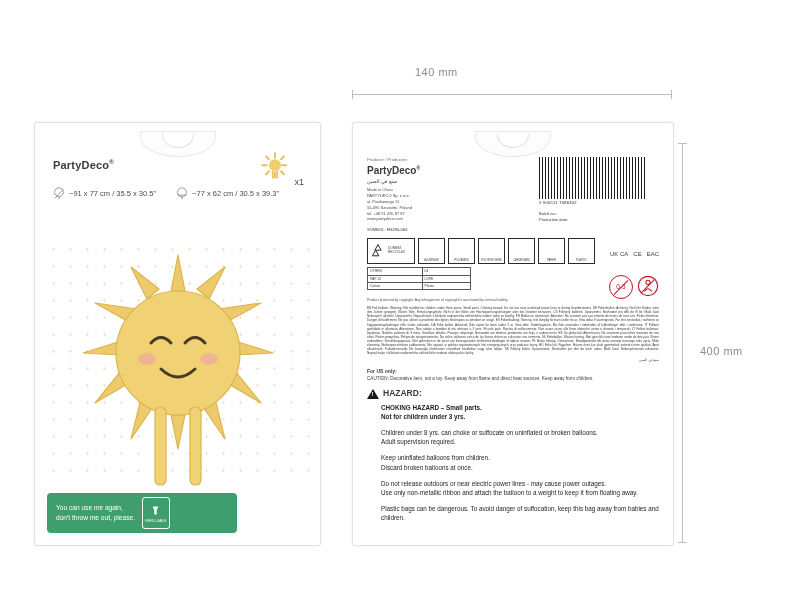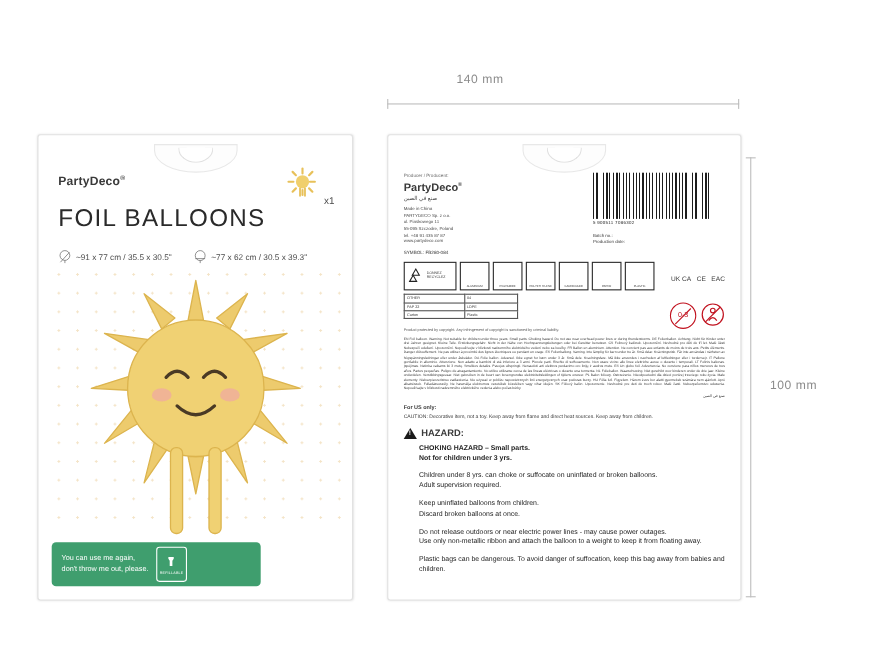--- a/index.html
+++ b/index.html
@@ -365,30 +365,29 @@
     color: #1d1d1d;
   }
   .warn-body p { margin: 0 0 7px 0; }
   .warn-body .lead { font-weight: bold; }
 </style>
 </head>
 <body>
 
 <div class="dim-label dim-width-label">140 mm</div>
 <div class="dim-line-h"></div>
-<div class="dim-label dim-height-label">100 mm</div>
+<div class="dim-label dim-height-label">400 mm</div>
 <div class="dim-line-v"></div>
 
 <div class="pack pack-front">
   <div class="hanger"></div>
   <div class="front-inner">
     <div class="brand">
       <span>PartyDeco</span><sup>®</sup>
     </div>
-    <div class="front-title">FOIL BALLOONS</div>
 
     <svg class="mini-sun" viewBox="0 0 40 40">
       <g stroke="#e8c15a" stroke-width="2.6" stroke-linecap="round">
         <line x1="20" y1="3" x2="20" y2="9"></line>
         <line x1="20" y1="29" x2="20" y2="35"></line>
         <line x1="3" y1="19" x2="9" y2="19"></line>
         <line x1="29" y1="19" x2="35" y2="19"></line>
         <line x1="8" y1="7" x2="12" y2="11"></line>
         <line x1="28" y1="27" x2="32" y2="31"></line>
         <line x1="32" y1="7" x2="28" y2="11"></line>

